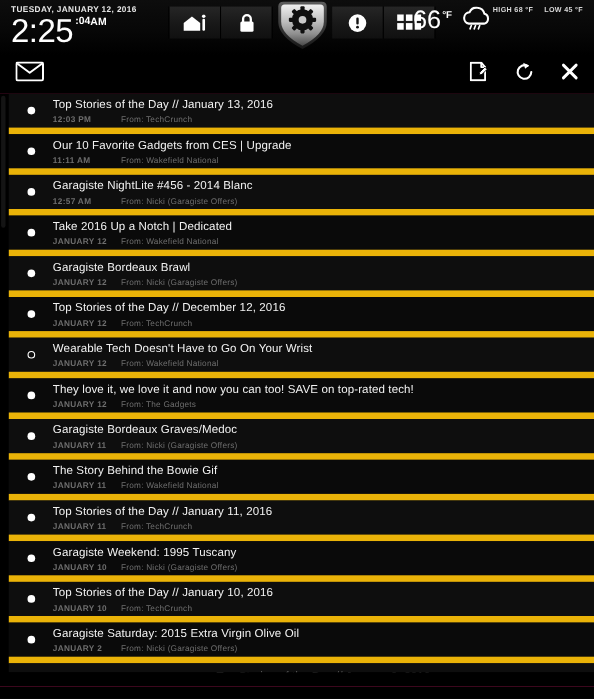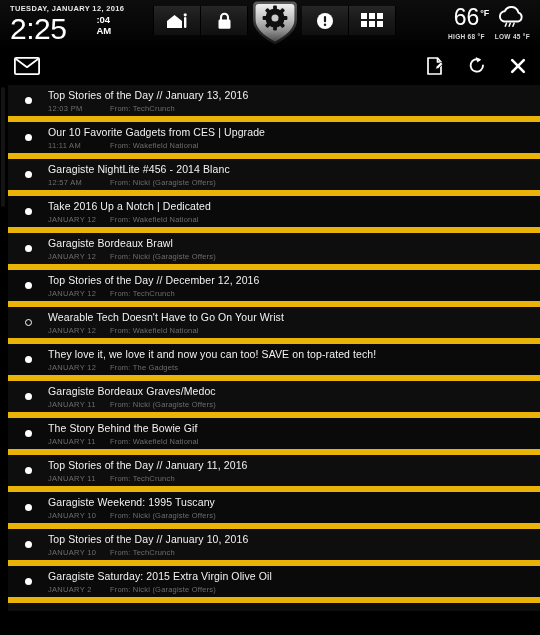--- a/index.html
+++ b/index.html
@@ -48,32 +48,31 @@
     letter-spacing: 0.35px;
     color: #e8e8e8;
     font-weight: bold;
     white-space: nowrap;
     line-height: 10px;
   }
   .clock-row {
     display: flex;
     align-items: flex-start;
     margin-top: -1px;
-    gap: 28px;
   }
   .clock-time {
     font-size: 30px;
     font-weight: 300;
     line-height: 31px;
     letter-spacing: -0.5px;
     color: #fff;
   }
   .clock-sub {
     display: flex;
-    flex-direction: column;
+    flex-direction: row;
     margin-left: 2px;
     margin-top: 2px;
   }
   .clock-secs {
     font-size: 9.5px;
     font-weight: bold;
     line-height: 10px;
     color: #fff;
   }
   .clock-ampm {
@@ -124,22 +123,22 @@
     height: 46px;
   }
   .shield svg { display: block; }
 
   
   .weather {
     position: absolute;
     right: 8px;
     top: 5px;
     display: flex;
-    flex-direction: column;
-    align-items: center;
+    flex-direction: row;
+    align-items: flex-start;
   }
   .weather-main {
     display: flex;
     align-items: flex-start;
   }
   .weather-temp {
     font-size: 23px;
     font-weight: 300;
     line-height: 24px;
     color: #fff;
@@ -271,20 +270,21 @@
     display: flex;
     align-items: center;
     margin-top: 2px;
   }
   .mail-date {
     font-size: 7.5px;
     color: #6e6e6e;
     letter-spacing: 0.3px;
     min-width: 62px;
     white-space: nowrap;
+    font-weight: bold;
   }
   .mail-from {
     font-size: 7.5px;
     color: #6e6e6e;
     letter-spacing: 0.2px;
     white-space: nowrap;
   }
 
   
   .mail-row.clipped {

